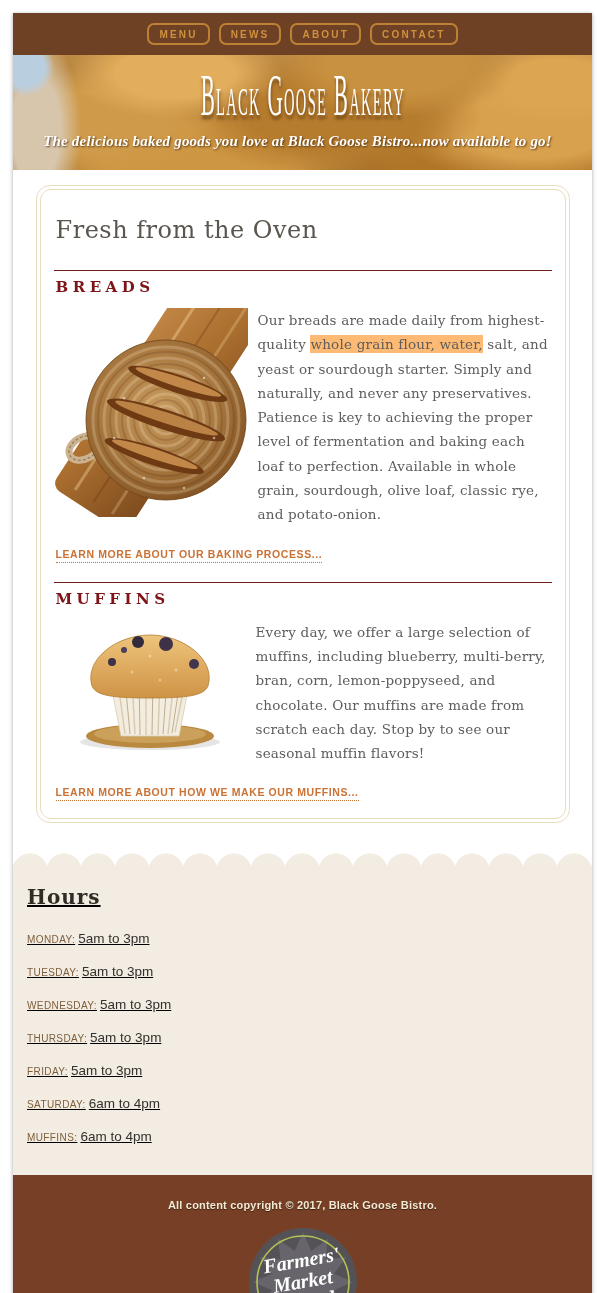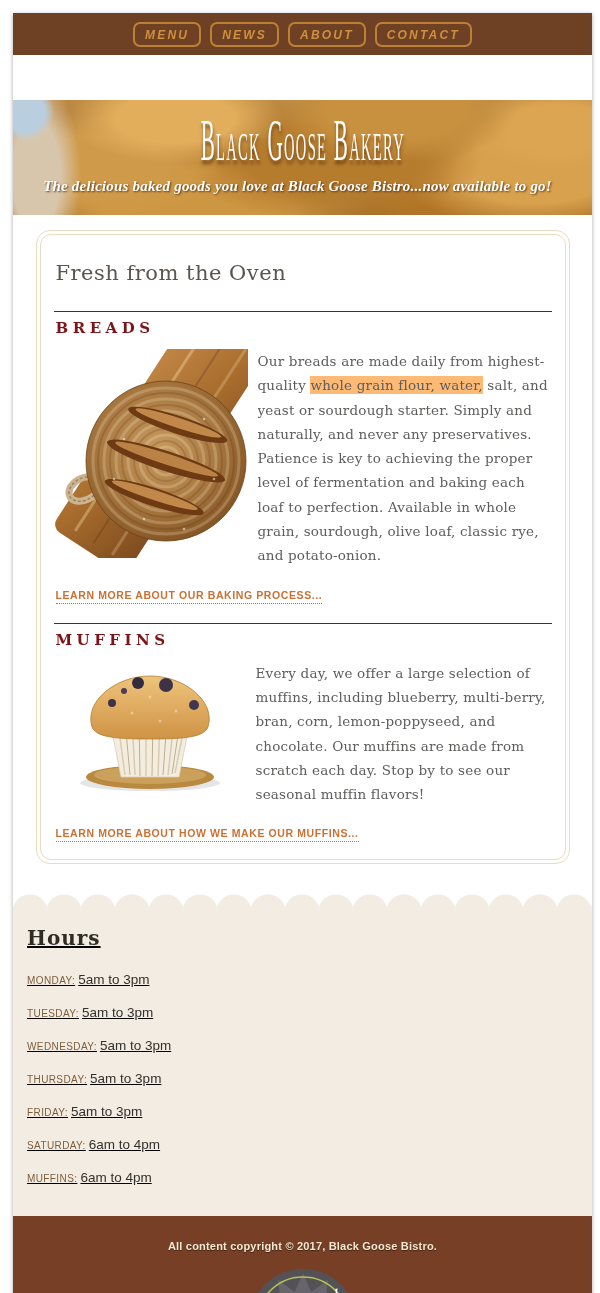--- a/index.html
+++ b/index.html
@@ -12,42 +12,41 @@
     overflow:hidden;
   }
   .page { width:579px; box-shadow:0 1px 4px rgba(0,0,0,.35); background:#fff; }
 
   
   .topnav {
     height:42px; background:#6e4124;
     display:flex; justify-content:center; align-items:center; gap:9px;
   }
   .navbtn {
-    font-family:"Liberation Sans", sans-serif; font-weight:bold; font-size:12px;
+    font-family:"Liberation Sans", sans-serif; font-weight:bold; font-size:10px;
     letter-spacing:2.2px; color:#d0903f;
     border:2px solid #bd8136; border-radius:7px;
-    padding:4px 10px 3px; text-decoration:none; cursor:pointer; background:transparent;font-style:italic;
+    padding:4px 10px 3px; text-decoration:none; cursor:pointer; background:transparent;
   }
 
   
   .hero {
     height:115px; position:relative; overflow:hidden; text-align:center;
     background:
       radial-gradient(circle 30px at 2% 10%, #b9cfdf 0 20px, rgba(185,207,223,0) 30px),
       radial-gradient(ellipse 60px 130px at 4% 65%, #d8c6ac 0 40%, rgba(216,198,172,0) 75%),
       radial-gradient(ellipse 150px 62px at 28% 16%, #e2ae5c 0 40%, rgba(226,174,92,0) 72%),
       radial-gradient(ellipse 170px 70px at 66% 10%, #c8913f 0 40%, rgba(200,145,63,0) 72%),
       radial-gradient(ellipse 130px 58px at 94% 24%, #dca552 0 40%, rgba(220,165,82,0) 72%),
       radial-gradient(ellipse 180px 75px at 14% 58%, #cf9a49 0 40%, rgba(207,154,73,0) 72%),
       radial-gradient(ellipse 210px 85px at 55% 52%, #b67c2e 0 40%, rgba(182,124,46,0) 72%),
       radial-gradient(ellipse 190px 80px at 90% 62%, #d8a14e 0 40%, rgba(216,161,78,0) 72%),
       radial-gradient(ellipse 240px 95px at 32% 95%, #cd9642 0 40%, rgba(205,150,66,0) 72%),
       radial-gradient(ellipse 220px 92px at 82% 98%, #b07526 0 40%, rgba(176,117,38,0) 72%),
       linear-gradient(180deg, #bd8a44, #9c6a28);
-    margin-top: 45px;
   }
   .site-title {
     display:inline-block; margin-top:16px;
     font-family:"Liberation Serif", serif; font-variant:small-caps;
     font-size:32px; font-weight:normal; color:#fff; letter-spacing:2px; white-space:nowrap;
     transform:scale(0.66,1.85); transform-origin:50% 30%;
     text-shadow:1px 2px 3px rgba(70,35,0,.65);
   }
   .tagline {
     position:absolute; left:0; right:10px; bottom:20px;
@@ -56,21 +55,21 @@
     text-shadow:1px 1px 2px rgba(70,35,0,.8);
   }
 
   
   .main-area { background:#fff; padding:15px 0 30px; }
   .card { width:534px; margin:0 auto; border:1px solid #e7ddc1; border-radius:14px; padding:3px; background:#fff; }
   .card-inner { border:1px solid #e7ddc1; border-radius:11px; padding:26px 13px 12px; }
 
   .fresh-heading {
     font-family:"DejaVu Serif", serif; font-weight:normal;
-    font-size:21px; color:#5a564e; letter-spacing:.5px; margin:0 0 26px 2px;
+    font-size:24px; color:#5a564e; letter-spacing:.5px; margin:0 0 26px 2px;
   }
   .rule { border:none; border-top:1px solid #701c1c; margin:0 0 7px; height:0; }
   .section-heading {
     font-family:"DejaVu Serif", serif; font-size:15px; font-weight:bold;
     color:#7d1417; letter-spacing:4.5px; margin:0 0 12px 2px;
   }
   .media { float:left; width:192px; margin:2px 10px 0 0; }
   .media svg { display:block; }
   .body-text {
     margin:0; overflow:hidden;

